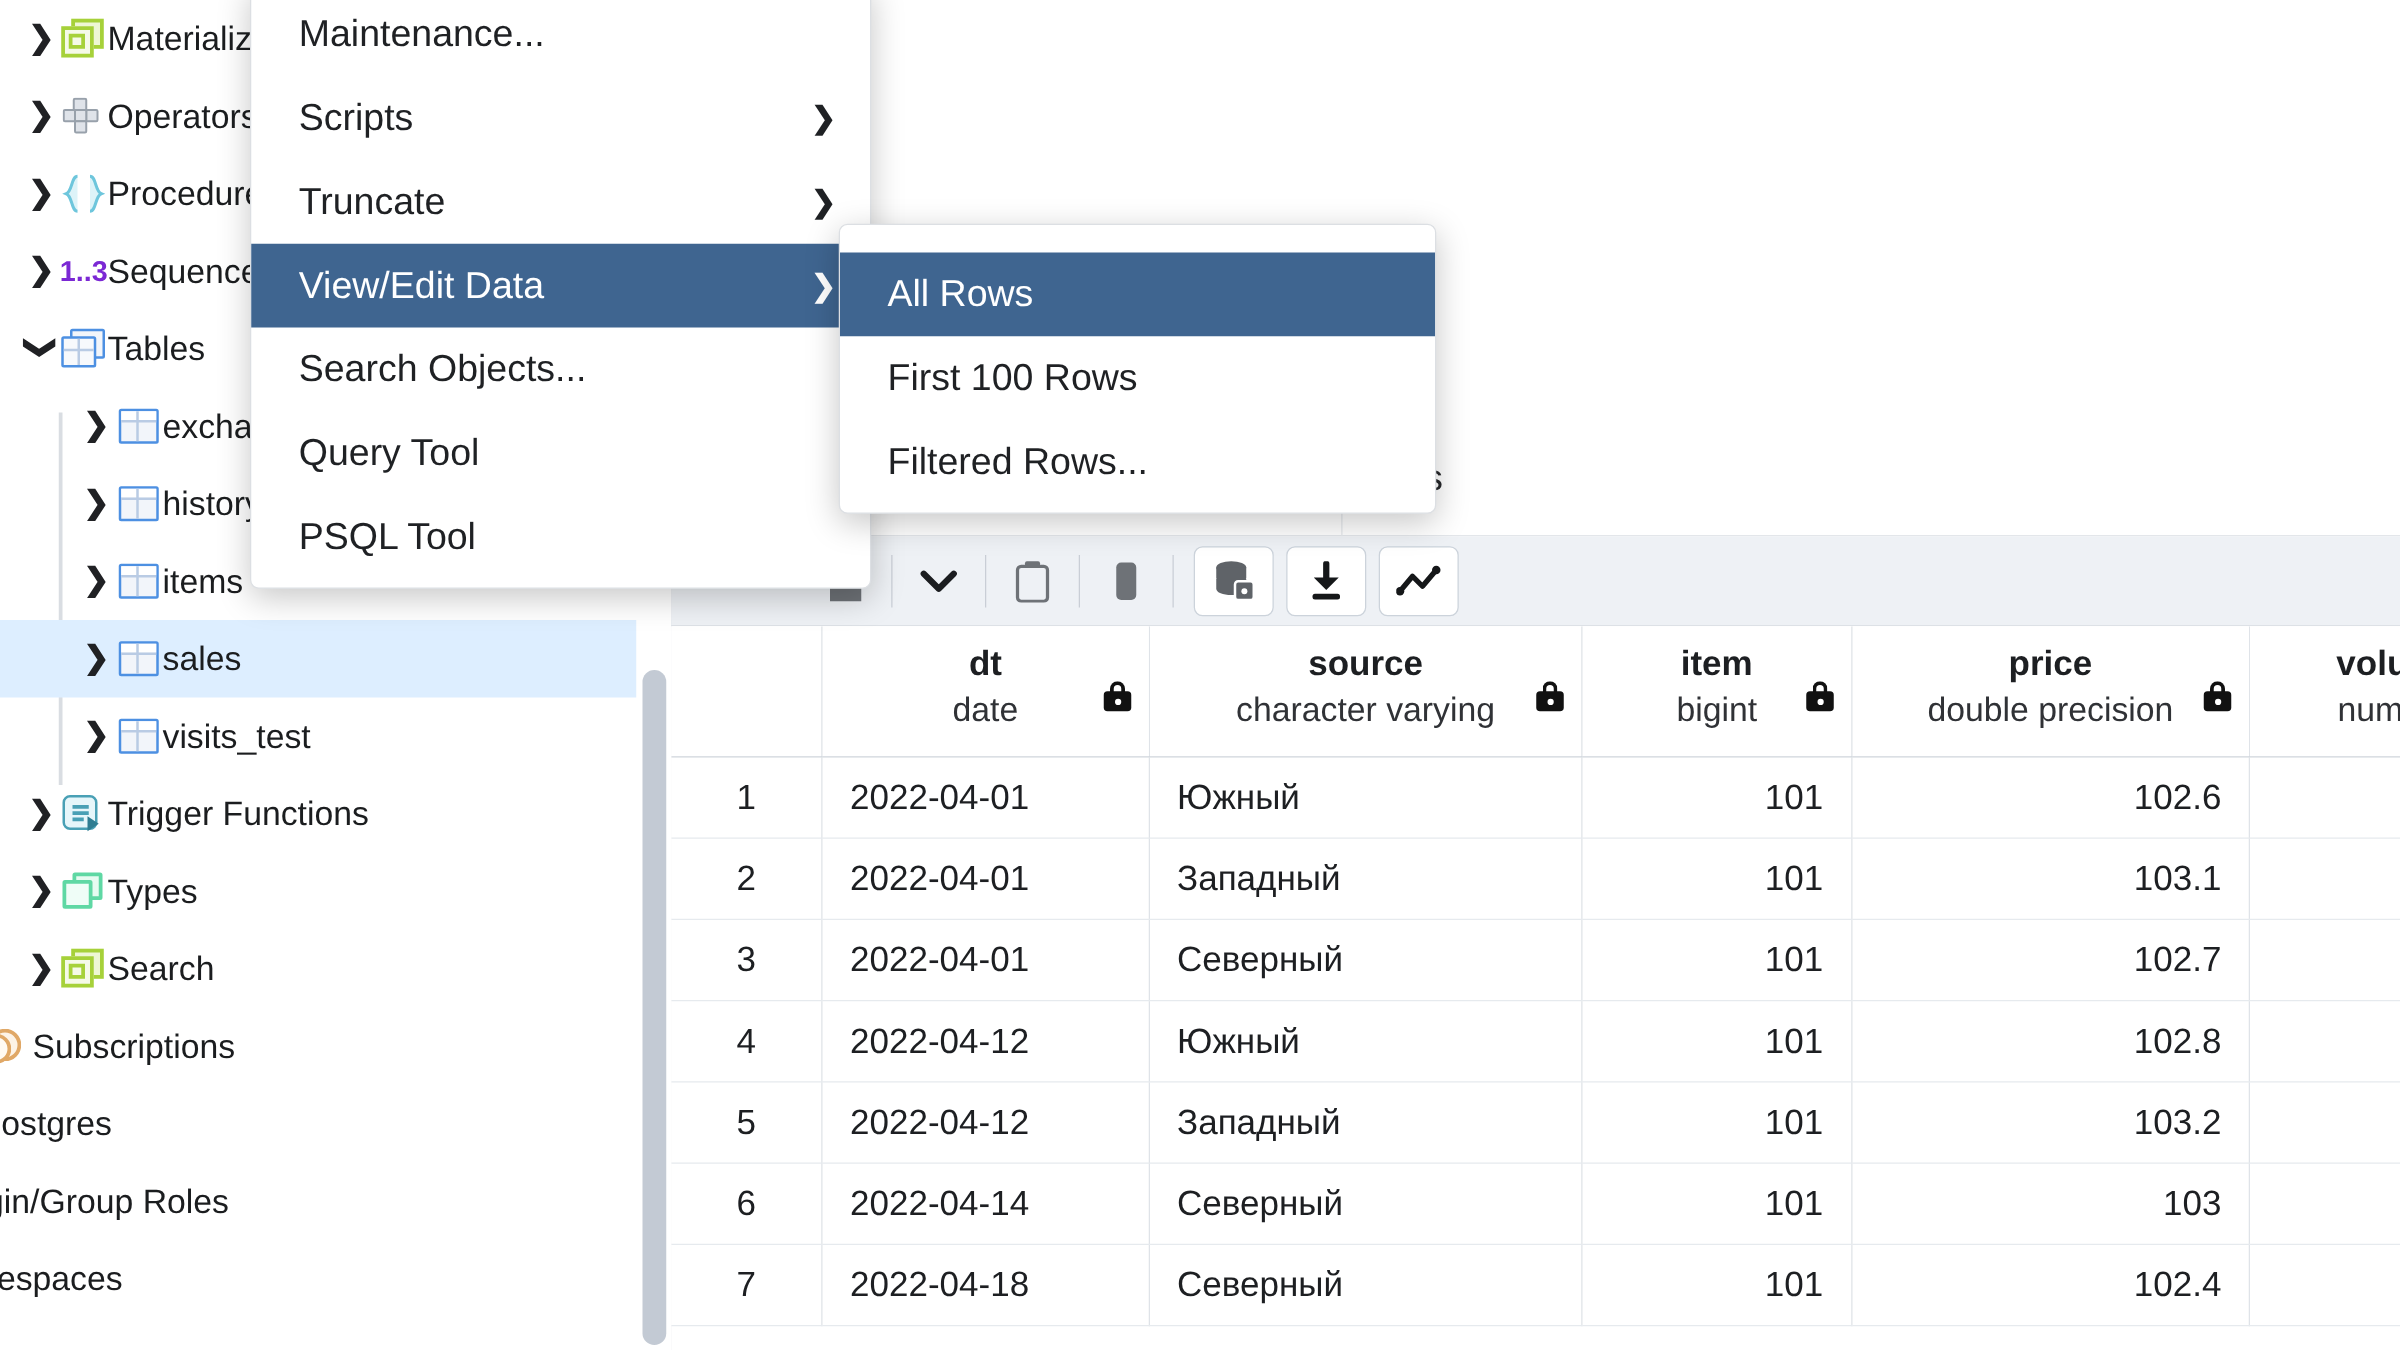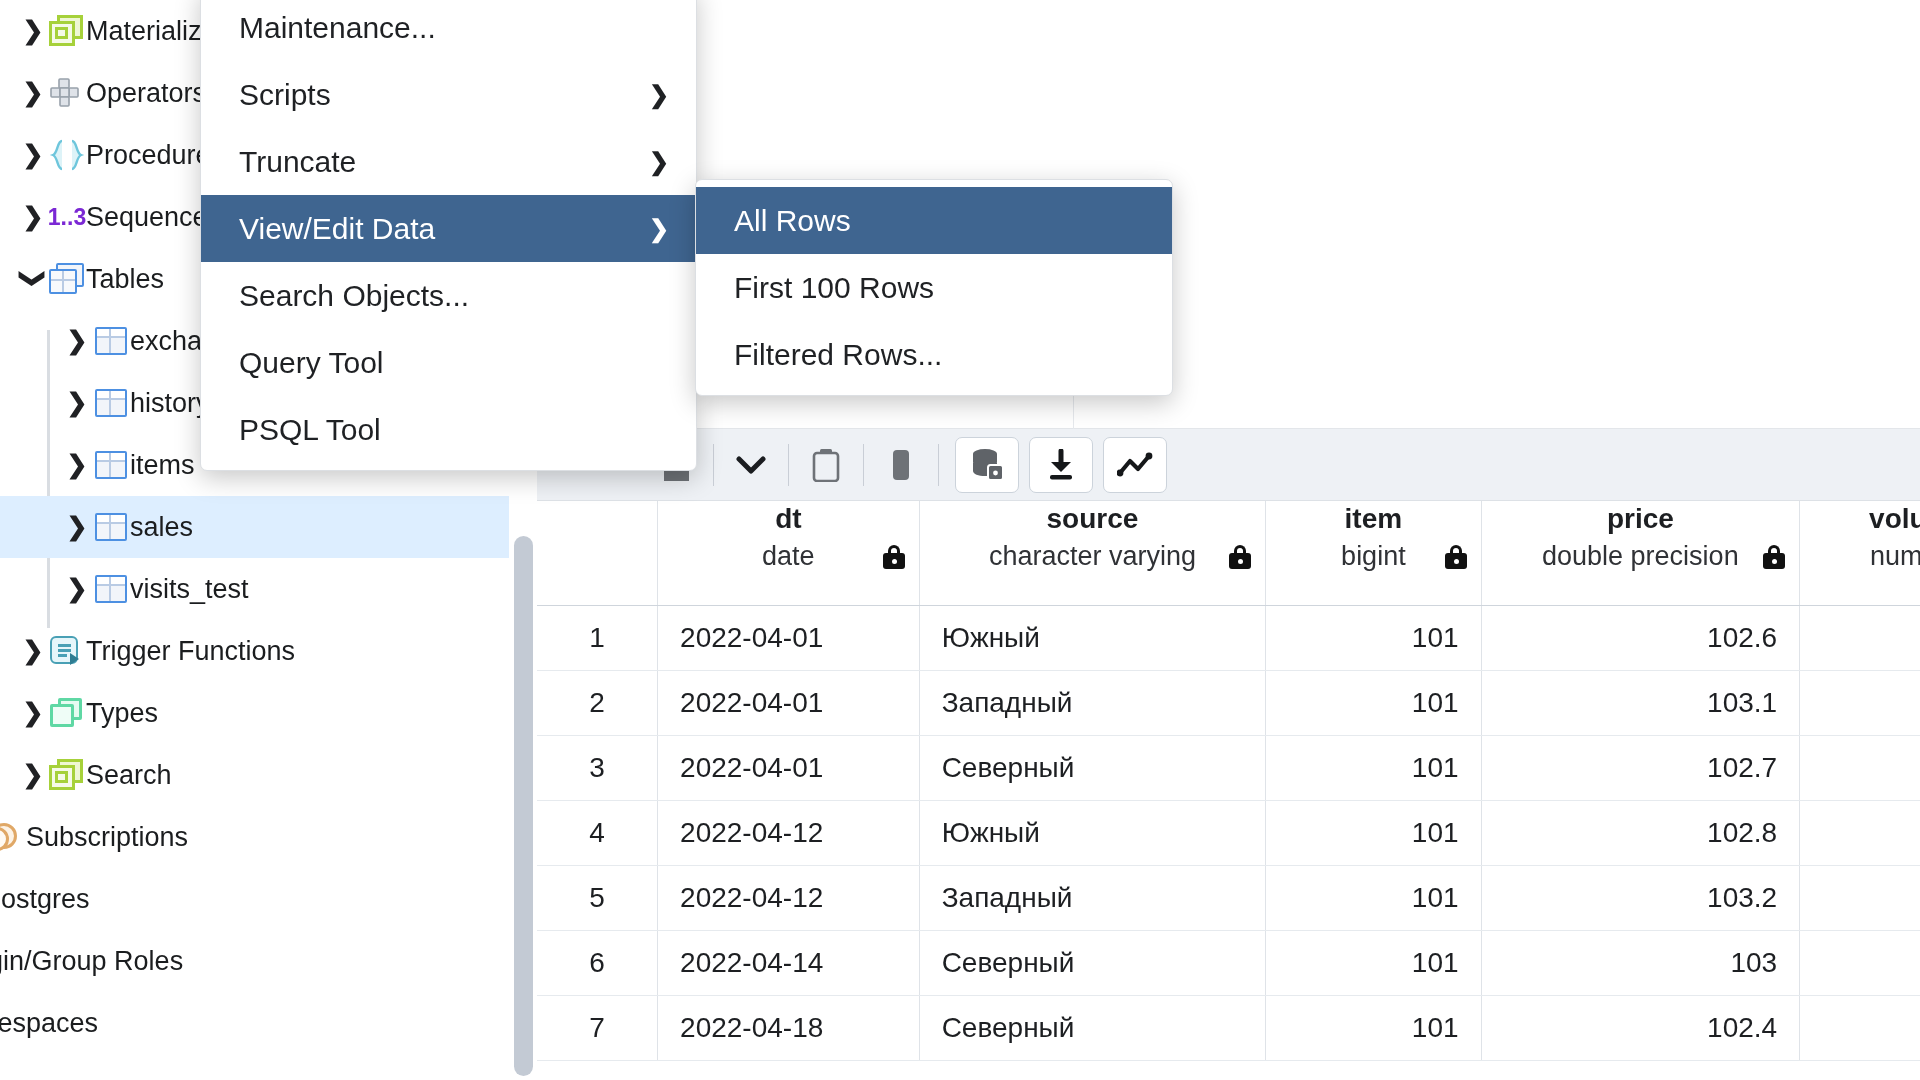--- a/index.html
+++ b/index.html
@@ -120,26 +120,26 @@
   }
   .mi.active { background: #3f6590; color: #ffffff; }
   .mi .arrow {
     position: absolute; right: 27px; top: 50%; transform: translateY(-50%);
     font-size: 24px; font-weight: 700; color: #1f2124;
   }
   .mi.active .arrow { color: #ffffff; }
 
   
   .menu2 {
-    position: absolute; left: 695px; top: 179px; width: 478px;
+    position: absolute; left: 671px; top: 179px; width: 478px;
     background: #ffffff;
     border: 1px solid #dcdfe3;
     border-radius: 7px;
     box-shadow: 0 7px 26px rgba(0,0,0,0.22);
-    padding: 7px 0 7px 0;
+    padding: 22px 0 7px 0;
     z-index: 50;
   }
   .menu2 .mi { padding-left: 38px; }
 
   
   .tabstrip {
     position: absolute; left: 537px; top: 345px; right: 0; height: 84px;
     background: #ffffff;
     border-bottom: 1px solid #e3e6ea;
   }
@@ -179,21 +179,21 @@
   table.dg th, table.dg td {
     border-right: 1px solid #dfe3e8;
     border-bottom: 1px solid #e6eaee;
     font-size: 28px; color: #1d1f22;
     padding: 0 22px;
     height: 65px;
     vertical-align: middle;
     background: #fff;
   }
   table.dg th {
-    height: 104px; vertical-align: top; 
+    height: 104px; vertical-align: top; padding-top: 12px;
     border-bottom: 1px solid #cfd5dc;
     position: relative;
   }
   th .cname { font-weight: 700; font-size: 28px; line-height: 36px; }
   th .ctype { font-weight: 400; font-size: 27px; color: #303236; line-height: 38px; }
   th .lock {
     position: absolute; right: 14px; top: 44px;
     width: 22px; height: 24px;
   }
   th .lock .body { position:absolute; left:0; bottom:0; width:22px; height:16px; background:#111; border-radius:3px;}

